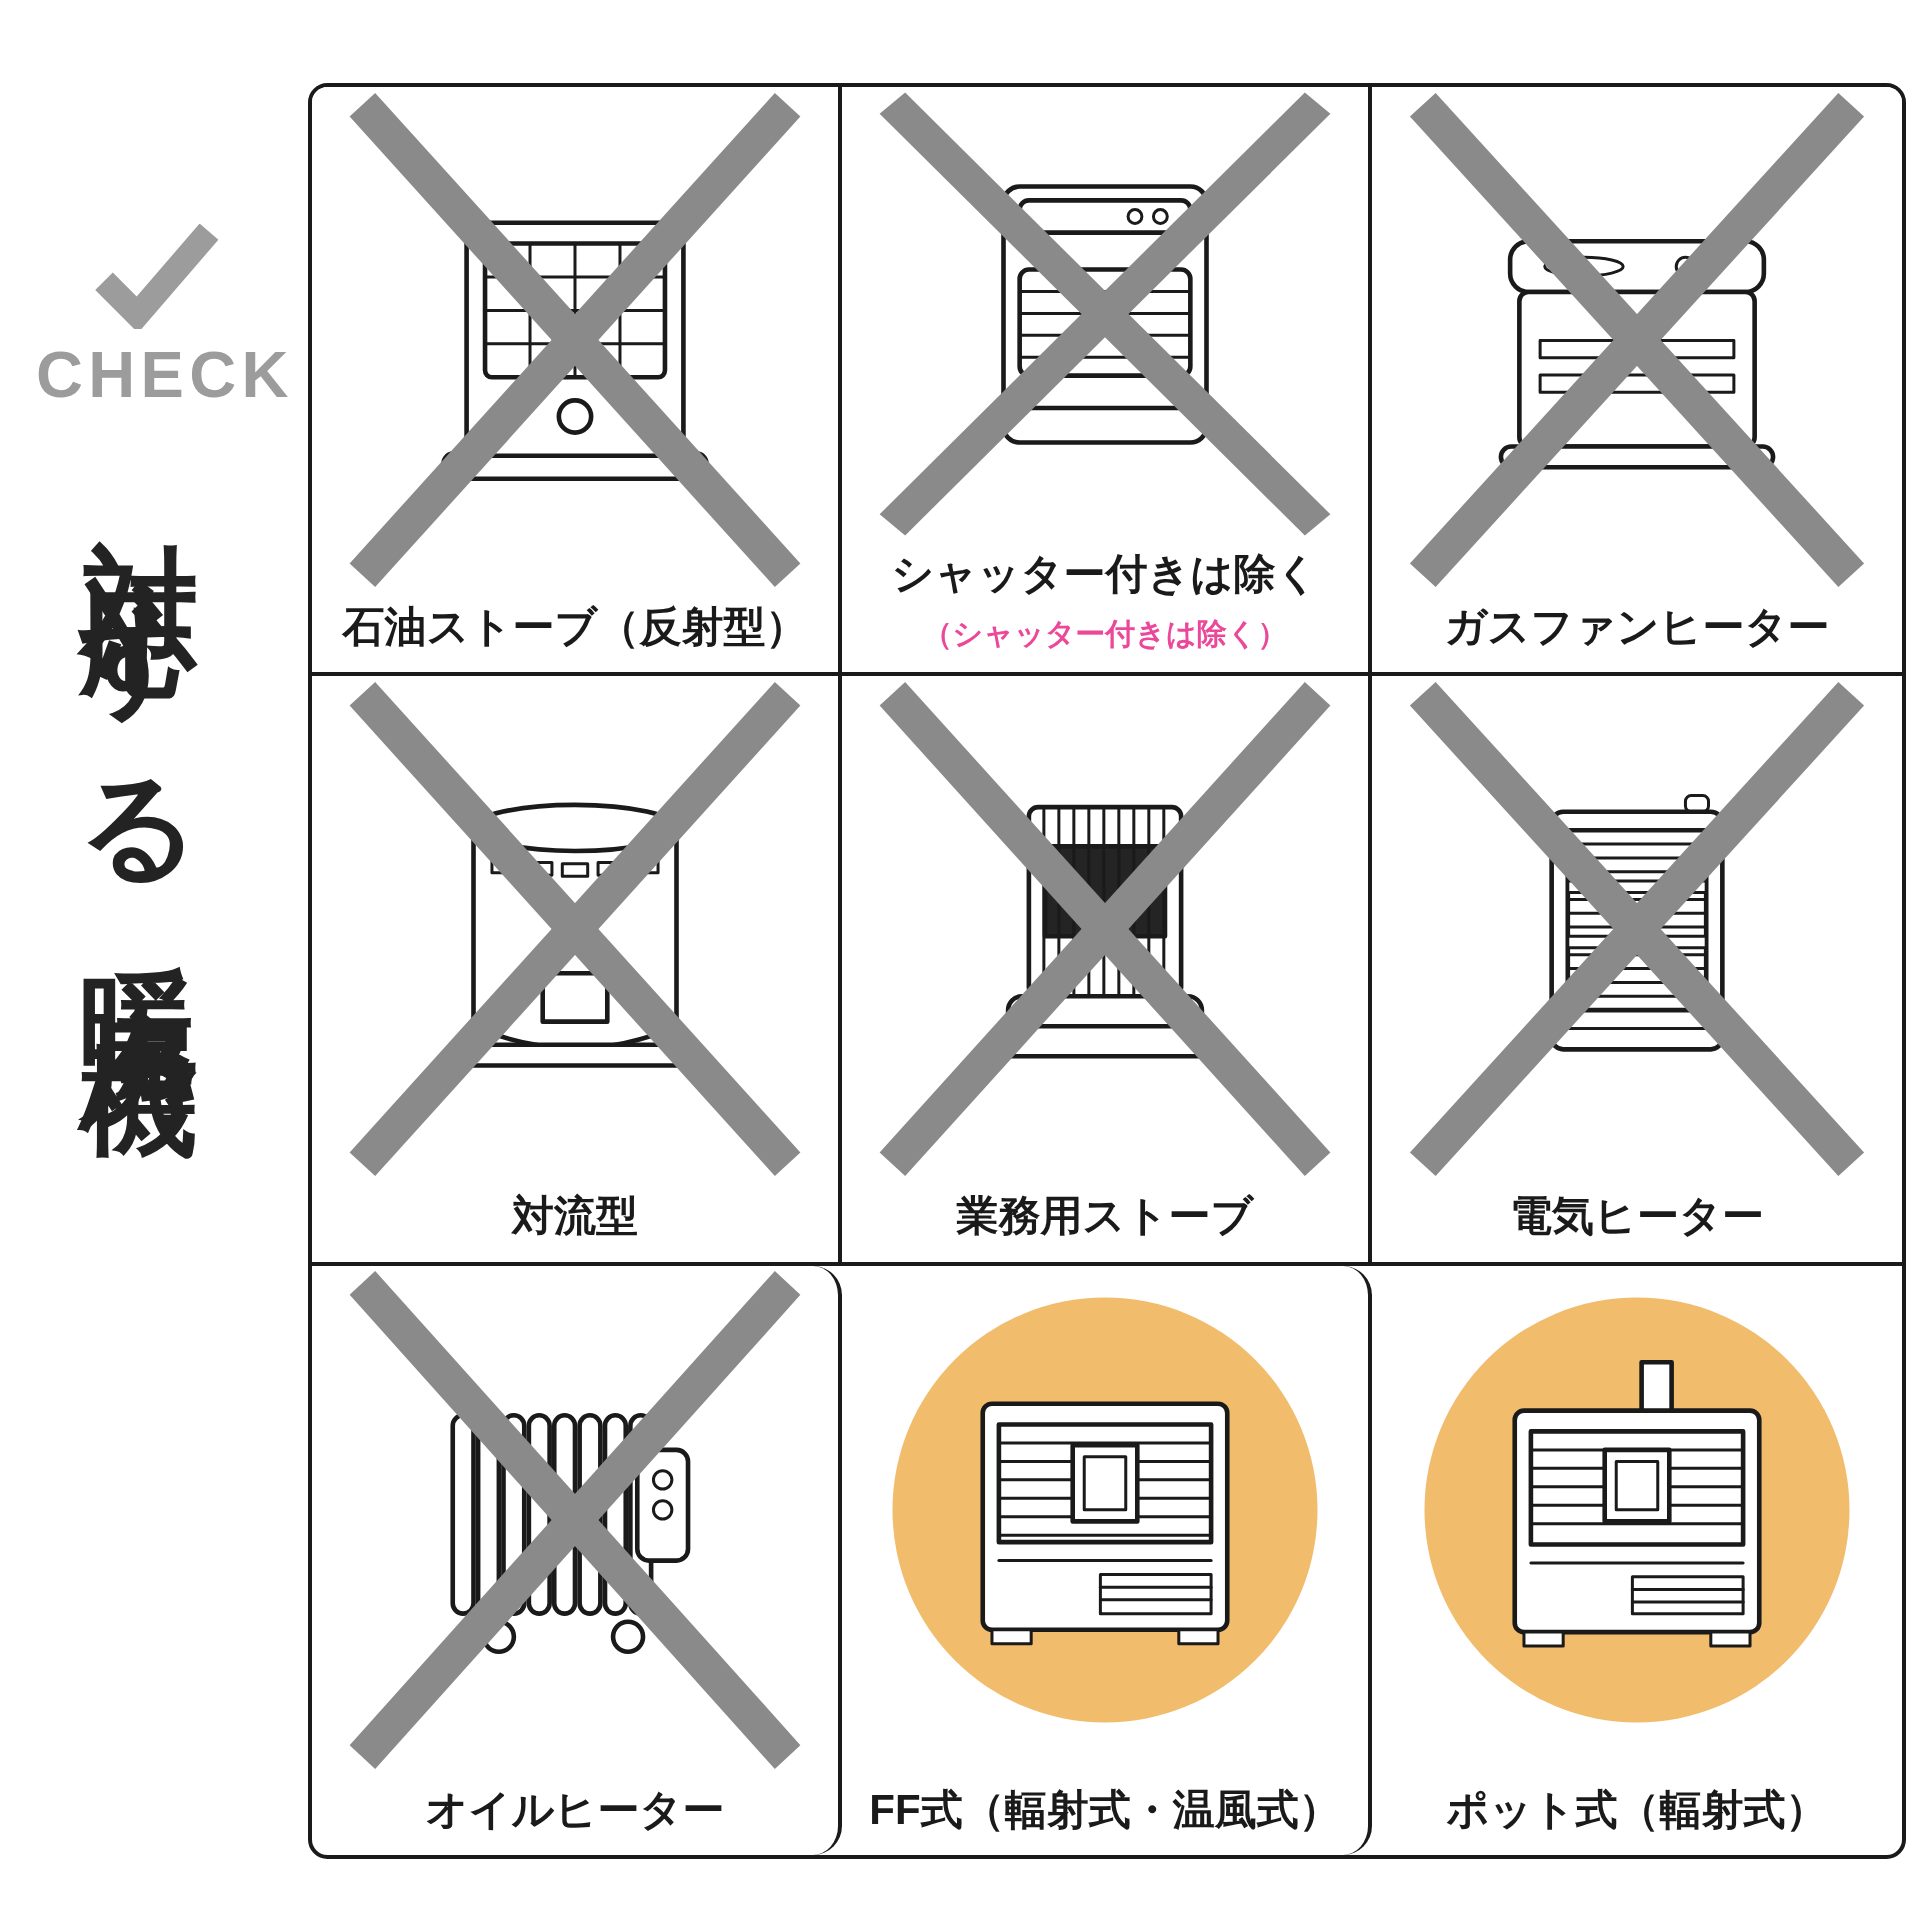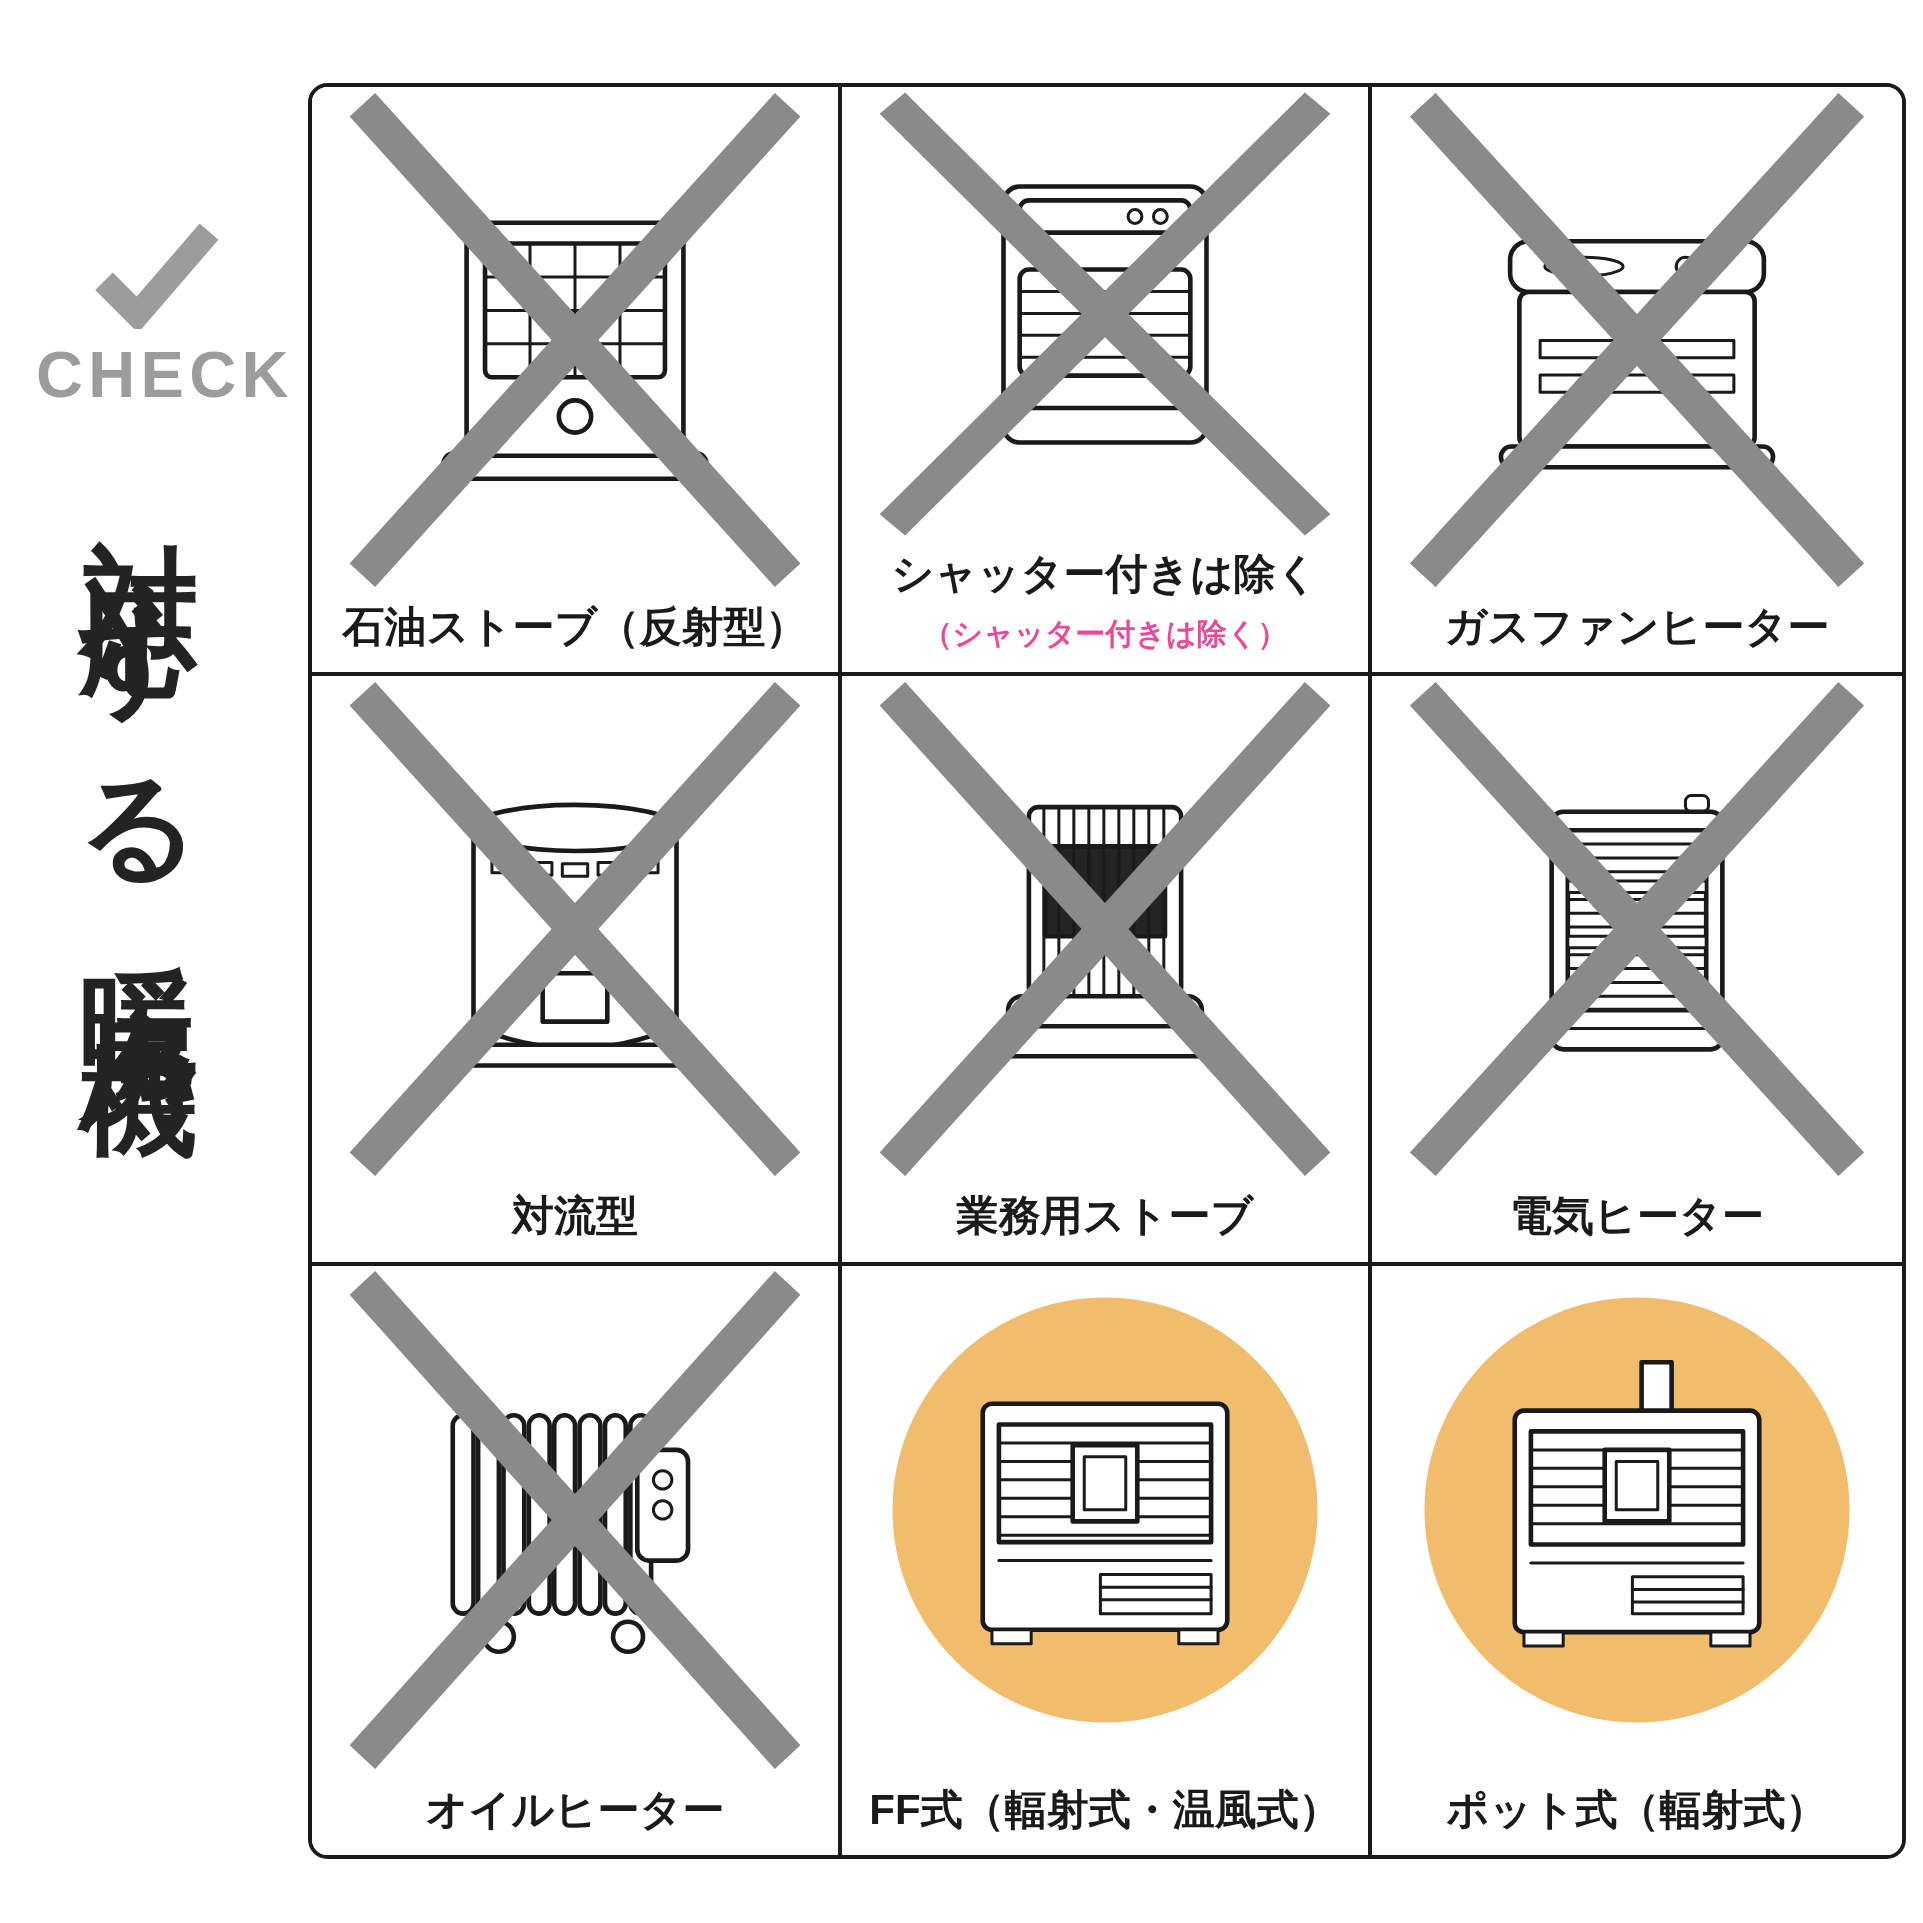--- a/index.html
+++ b/index.html
@@ -38,21 +38,21 @@
     border:4.5px solid #1a1a1a;border-radius:19.5px;
     overflow:hidden;background:#fff;
     box-sizing:border-box;
   }
   .cell{
     position:relative;display:flex;flex-direction:column;
     border-right:4.5px solid #1a1a1a;border-bottom:4.5px solid #1a1a1a;
     box-sizing:border-box;background:#fff;
   }
   .cell:nth-child(3n){border-right:none;}
-  .cell:nth-child(n+7){border-bottom:none;}
+  .cell:nth-child(n+7){border-bottom:none;border-radius:29px;}
 
   .art{flex:1;position:relative;display:flex;align-items:center;justify-content:center;min-height:0;}
   .heater{width:346px;height:346px;position:relative;z-index:2;}
   .heater *{fill:none;stroke:#1a1a1a;stroke-width:4;stroke-linejoin:round;stroke-linecap:round;}
   .heater .f{fill:#fff;}
   .heater .dark{fill:#242424;}
   .heater .fine, .heater g.fine *{stroke-width:2.6;}
 
   .halo{
     position:absolute;width:425px;height:425px;border-radius:50%;

